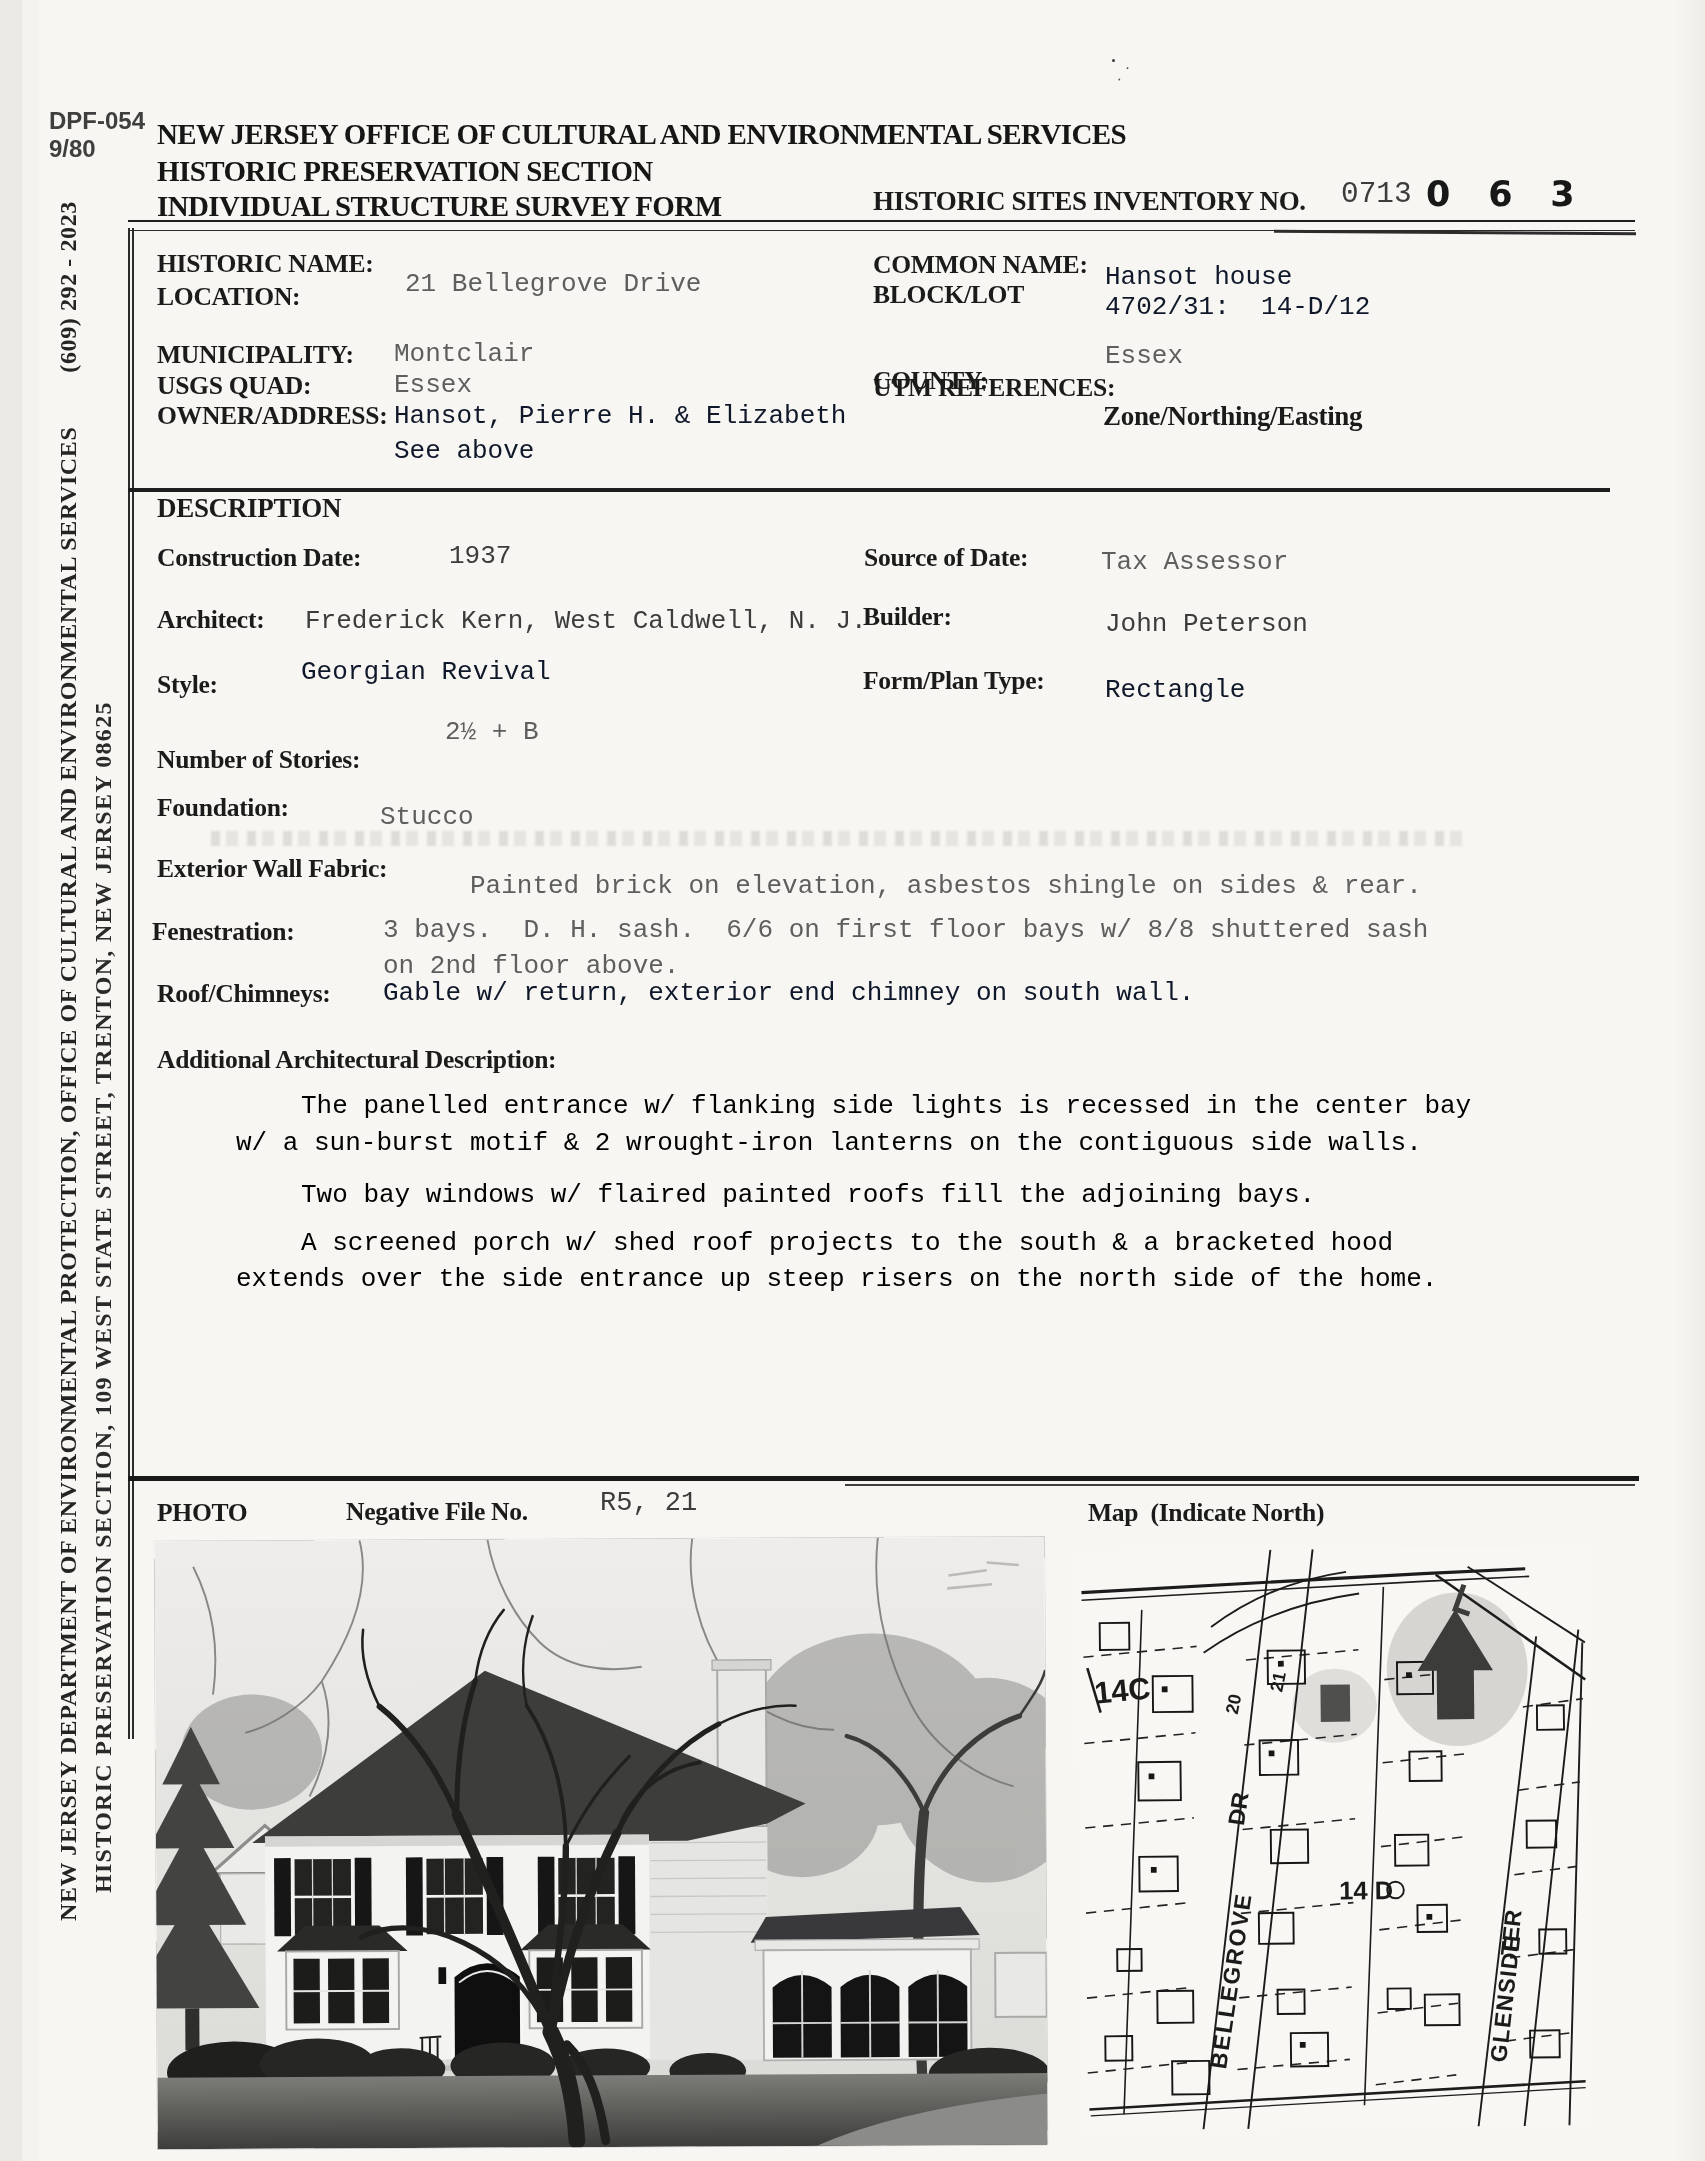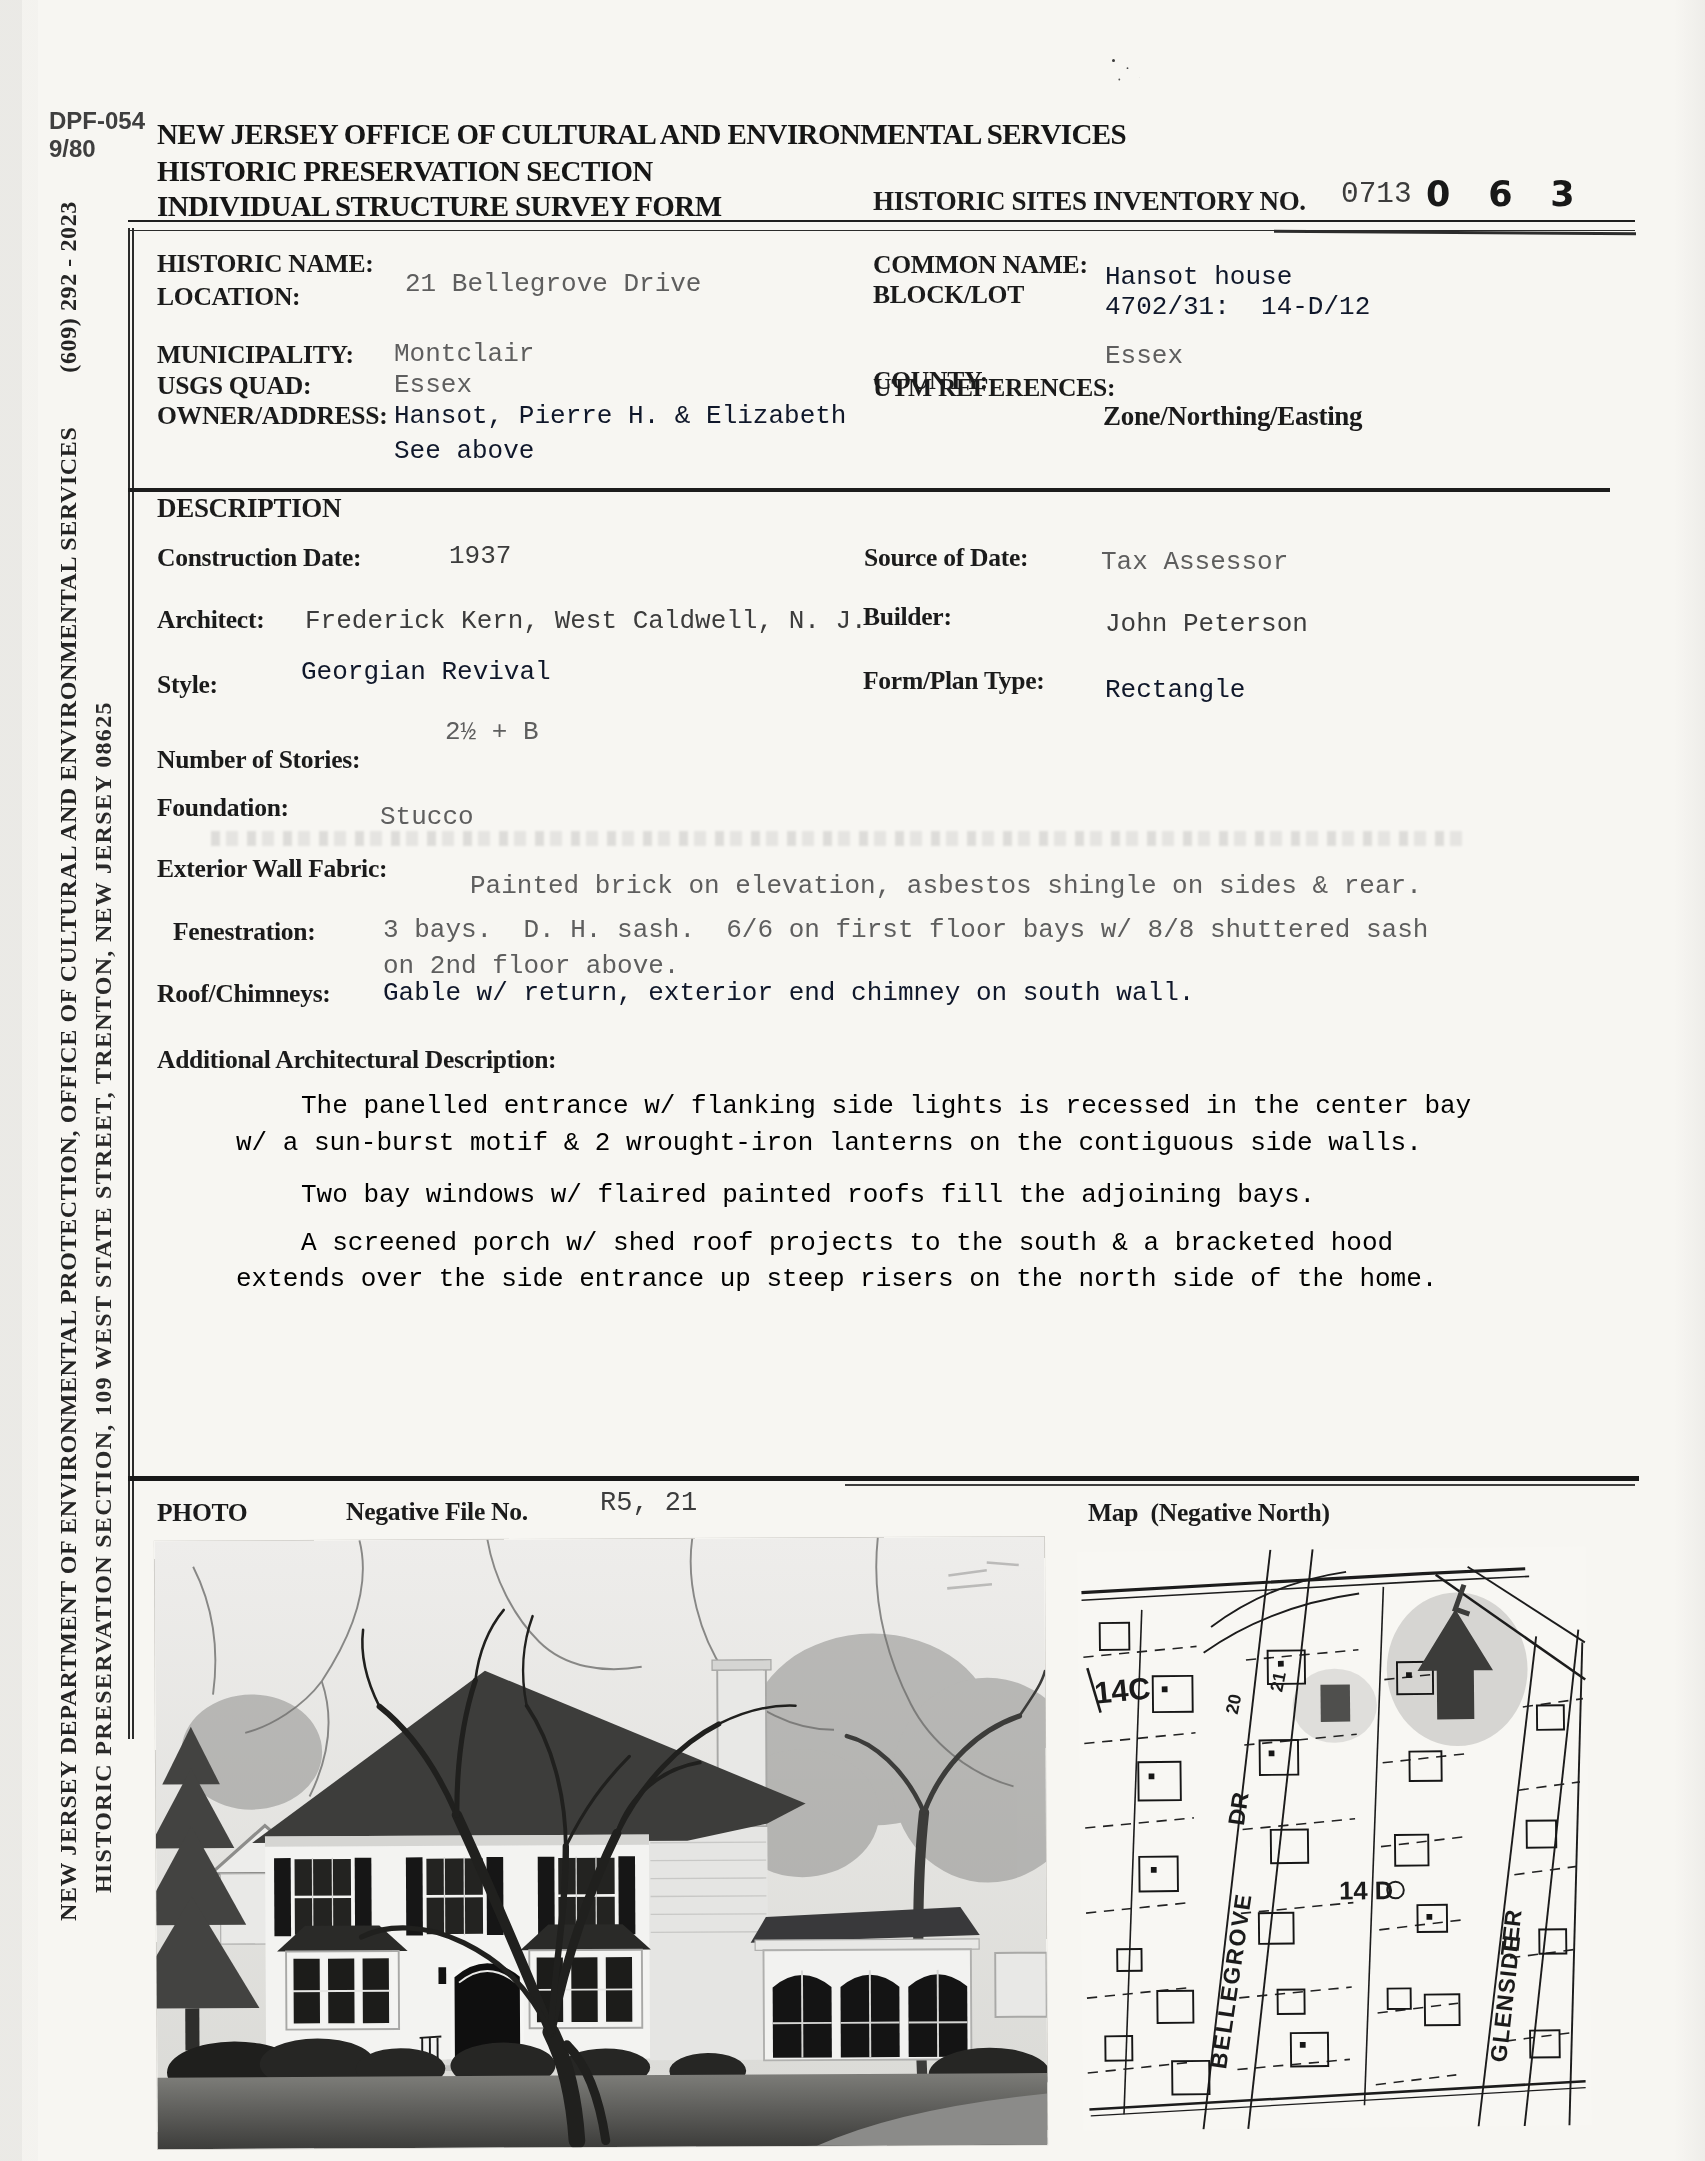--- a/index.html
+++ b/index.html
@@ -106,41 +106,41 @@
   <div class="abs typed t-mid" style="left:445px;top:719px;">2½ + B</div>
 
   <div class="abs lbl" style="left:157px;top:795px;">Foundation:</div>
   <div class="abs typed t-mid" style="left:380px;top:804px;">Stucco</div>
 
   <div class="abs ghost" style="left:211px;top:831px;width:1255px;"></div>
 
   <div class="abs lbl" style="left:157px;top:856px;">Exterior Wall Fabric:</div>
   <div class="abs typed t-mid" style="left:470px;top:873px;">Painted brick on elevation, asbestos shingle on sides &amp; rear.</div>
 
-  <div class="abs lbl" style="left:173px;top:919px;text-align:right;">Fenestration:</div>
+  <div class="abs lbl" style="left:152px;top:919px;text-align:right;">Fenestration:</div>
   <div class="abs typed t-mid" style="left:383px;top:917px;">3 bays.  D. H. sash.  6/6 on first floor bays w/ 8/8 shuttered sash</div>
   <div class="abs typed t-mid" style="left:383px;top:953px;">on 2nd floor above.</div>
 
   <div class="abs lbl" style="left:157px;top:981px;">Roof/Chimneys:</div>
   <div class="abs typed t-light" style="left:383px;top:980px;">Gable w/ return, exterior end chimney on south wall.</div>
 
   <div class="abs lbl" style="left:157px;top:1047px;">Additional Architectural Description:</div>
   <div class="abs typed t-xlight" style="left:301px;top:1093px;">The panelled entrance w/ flanking side lights is recessed in the center bay</div>
   <div class="abs typed t-xlight" style="left:236px;top:1130px;">w/ a sun-burst motif &amp; 2 wrought-iron lanterns on the contiguous side walls.</div>
   <div class="abs typed t-xlight" style="left:301px;top:1230px;">A screened porch w/ shed roof projects to the south &amp; a bracketed hood</div>
   <div class="abs typed t-xlight" style="left:301px;top:1182px;">Two bay windows w/ flaired painted roofs fill the adjoining bays.</div>
   <div class="abs typed t-xlight" style="left:236px;top:1266px;">extends over the side entrance up steep risers on the north side of the home.</div>
 
   <div class="abs hrule-heavy" style="left:128px;top:1476px;width:1511px;height:4.5px;background:#191919;"></div>
   <div class="abs" style="left:845px;top:1484px;width:790px;height:1.9px;background:#3f3f3f;"></div>
 
   <div class="abs lbl" style="left:157px;top:1500px;">PHOTO</div>
   <div class="abs lbl" style="left:346px;top:1499px;">Negative File No.</div>
   <div class="abs typed t-dark" style="left:581px;top:1489px;font-size:27px;margin-left:19px;">R5, 21</div>
-  <div class="abs lbl" style="left:1088px;top:1500px;">Map  (Negative North)</div>
+  <div class="abs lbl" style="left:1088px;top:1500px;">Map  (Indicate North)</div>
 
   <div class="photo-frame" style="left:156px;top:1539px;width:890px;height:608px;transform:rotate(-.3deg);box-shadow:0 0 0 0.6px #cfcdc8;">
     <svg viewBox="0 0 1390 950" width="890" height="608">
       <defs>
         <linearGradient id="sky" x1="0" y1="0" x2="0" y2="1">
           <stop offset="0" stop-color="#eeedeb"></stop>
             <stop offset="1" stop-color="#d9d9d5"></stop>
         </linearGradient>
         <linearGradient id="lawn" x1="0" y1="0" x2="0" y2="1">
           <stop offset="0" stop-color="#7c7c78"></stop>

